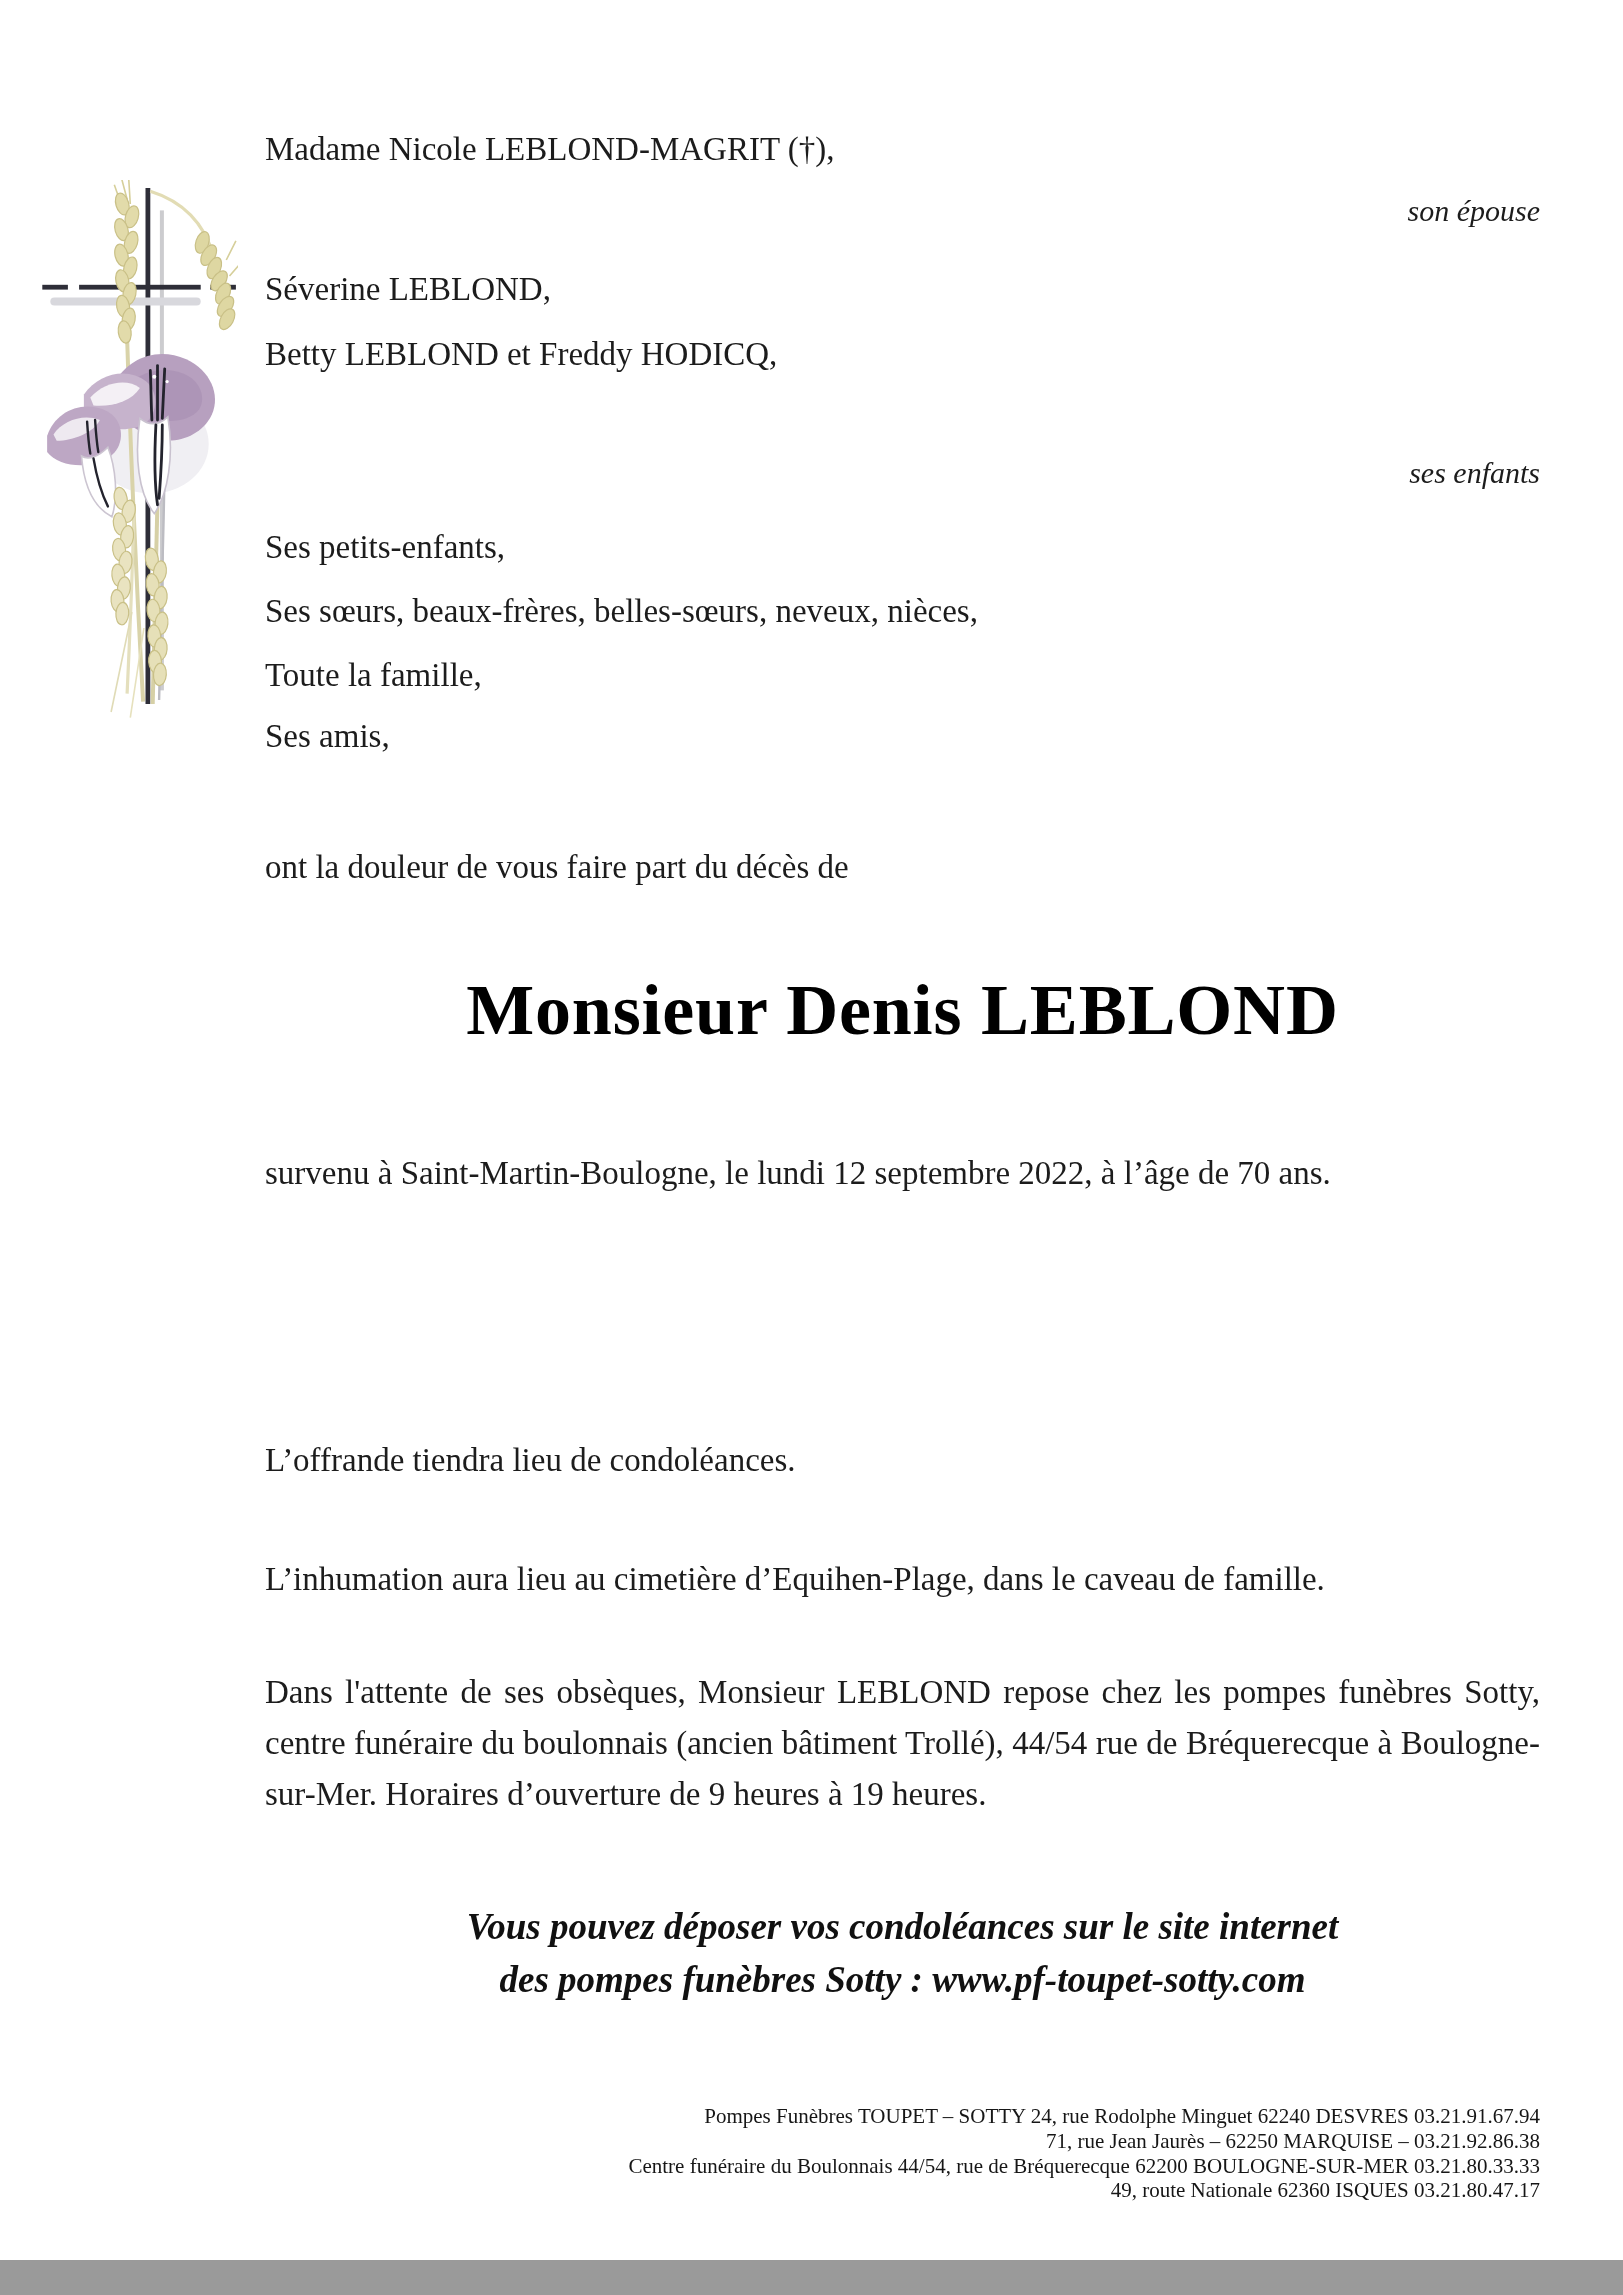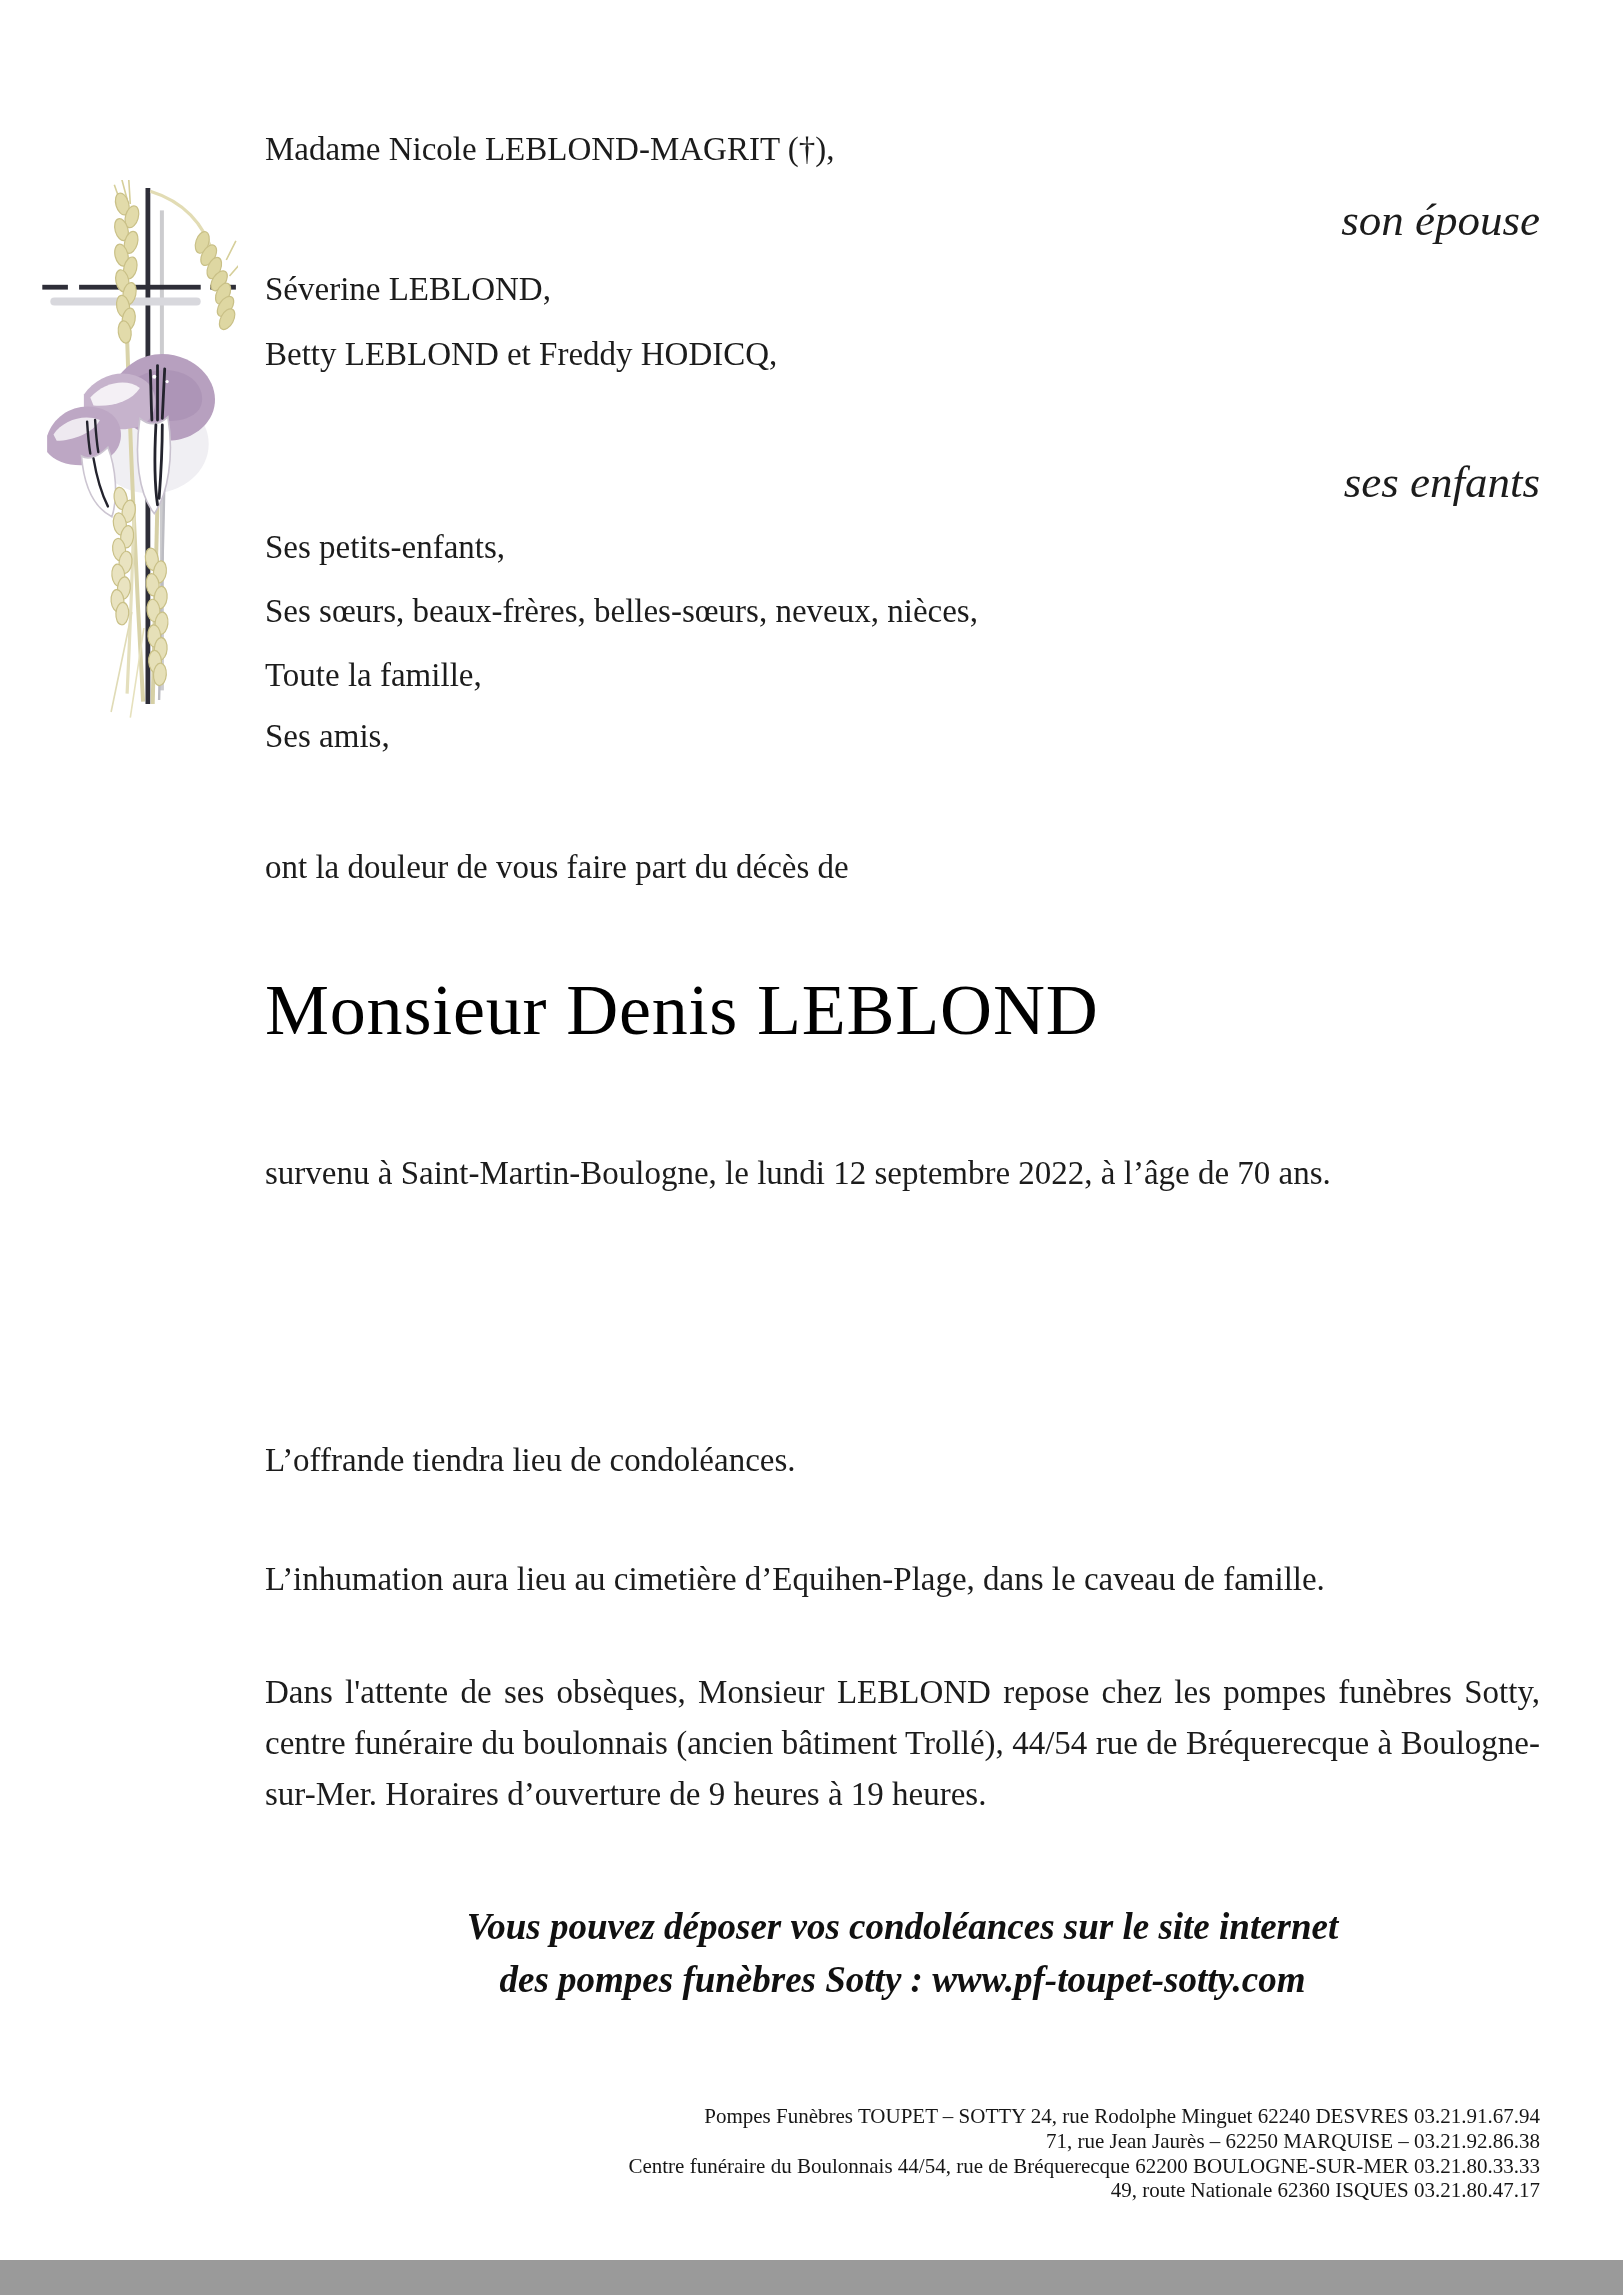--- a/index.html
+++ b/index.html
@@ -17,26 +17,27 @@
     position: absolute;
     left: 265px;
     width: 1275px;
     font-size: 33px;
     line-height: 1.3;
     white-space: pre-wrap;
   }
   .relation {
     text-align: right;
     font-style: italic;
-    font-size: 45px;
+    font-size: 30px;
   }
   .deceased-title {
-    font-weight: normal;
+    font-weight: bold;
     font-size: 72px;
     letter-spacing: 0.8px;
+    text-align: center;
     color: #000000;
     line-height: 1.1;
   }
   .justify { text-align: justify; line-height: 1.54; }
   .condolences {
     font-weight: bold;
     font-style: italic;
     font-size: 37px;
     text-align: center;
     line-height: 1.43;

